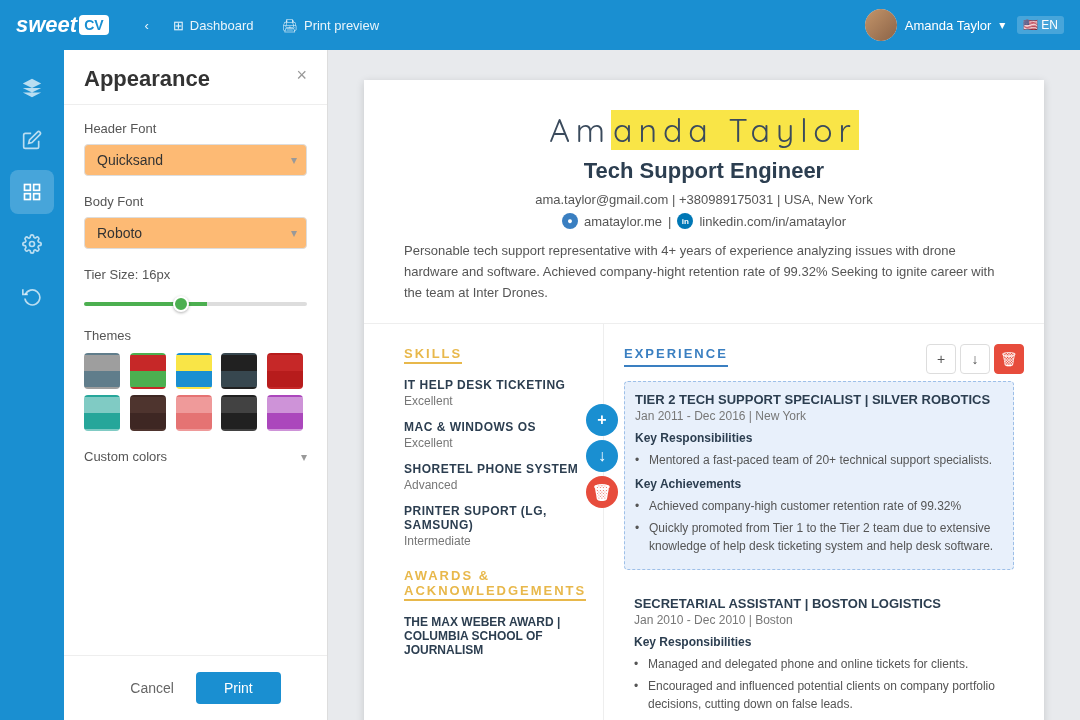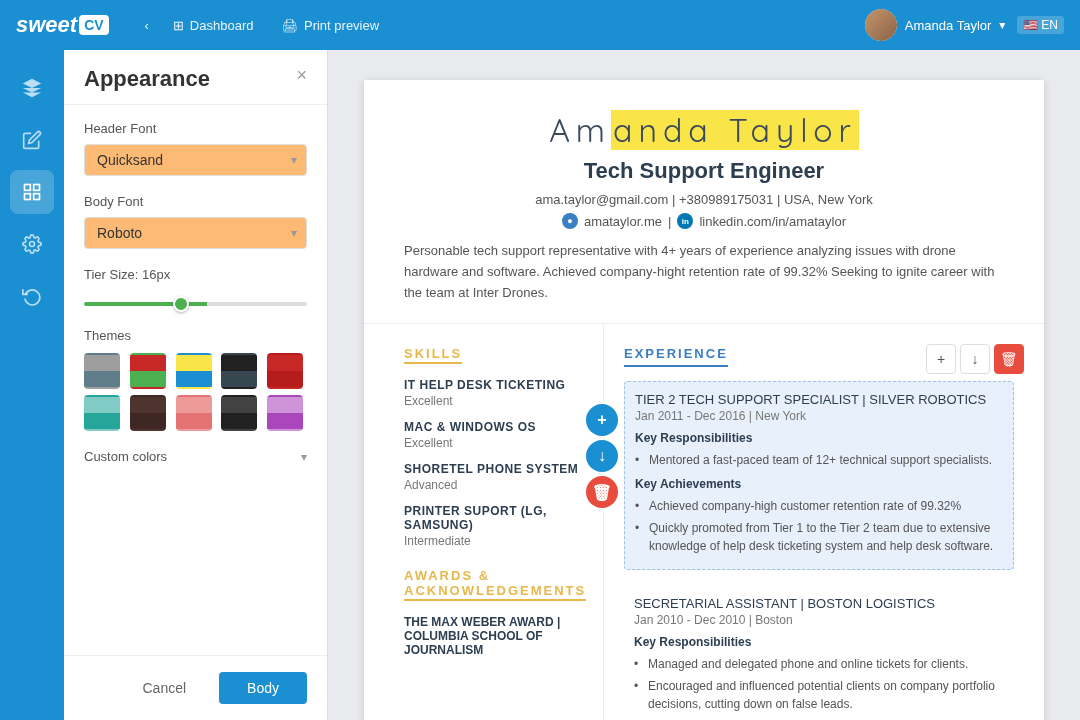--- a/index.html
+++ b/index.html
@@ -242,22 +242,22 @@
     }
     .custom-colors-arrow {
       color: #999;
       font-size: 12px;
     }
 
     .panel-footer {
       padding: 16px 20px;
       border-top: 1px solid #eee;
       display: flex;
-      gap: 13px;
-      justify-content: flex-end;
+      gap: 2px;
+      justify-content: center;
     }
     .btn-cancel {
       padding: 8px 20px;
       border: none;
       background: none;
       font-size: 14px;
       color: #666;
       cursor: pointer;
       border-radius: 4px;
     }
@@ -408,21 +408,21 @@
       margin-bottom: 16px;
       padding: 10px;
       border-radius: 4px;
     }
     .exp-item.highlighted {
       background: #e8f0fb;
       border: 1px dashed #9dbfe8;
     }
     .exp-job-title {
       font-size: 13px;
-      font-weight: 400;
+      font-weight: 700;
       color: #2c3e50;
       text-transform: uppercase;
     }
     .exp-date {
       font-size: 12px;
       color: #777;
       margin: 2px 0 8px;
     }
     .exp-subtitle {
       font-size: 12px;
@@ -635,21 +635,21 @@
 
         <div class="custom-colors-row">
           <span class="custom-colors-label">Custom colors</span>
           <span class="custom-colors-arrow">▾</span>
         </div>
       </div>
     </div>
 
     <div class="panel-footer">
       <button class="btn-cancel">Cancel</button>
-      <button class="btn-save">Body</button>
+      <button class="btn-save">Print</button>
     </div>
   </div>
 
   <div class="resume-area">
     <div class="resume-paper">
 
       <div class="resume-header-section">
         <div class="resume-name">
           Am<span class="name-highlight">anda Taylor</span>
         </div>
@@ -711,21 +711,21 @@
             <button class="sec-btn del-btn">🗑</button>
           </div>
 
           <div class="exp-section-title">EXPERIENCE</div>
 
           
           <div class="exp-item highlighted">
             <div class="exp-job-title">TIER 2 TECH SUPPORT SPECIALIST | Silver Robotics</div>
             <div class="exp-date">Jan 2011 - Dec 2016 | New York</div>
             <div class="exp-subtitle">Key Responsibilities</div>
-            <div class="exp-bullet">Mentored a fast-paced team of 12+ technical support specialists.</div>
+            <div class="exp-bullet">Mentored a fast-paced team of 20+ technical support specialists.</div>
             <div class="exp-subtitle" style="margin-top:8px;">Key Achievements</div>
             <div class="exp-bullet">Achieved company-high customer retention rate of 99.32%</div>
             <div class="exp-bullet">Quickly promoted from Tier 1 to the Tier 2 team due to extensive knowledge of help desk ticketing system and help desk software.</div>
           </div>
 
           
           <div class="exp-item">
             <div class="exp-job-title">SECRETARIAL ASSISTANT | Boston Logistics</div>
             <div class="exp-date">Jan 2010 - Dec 2010 | Boston</div>
             <div class="exp-subtitle">Key Responsibilities</div>

